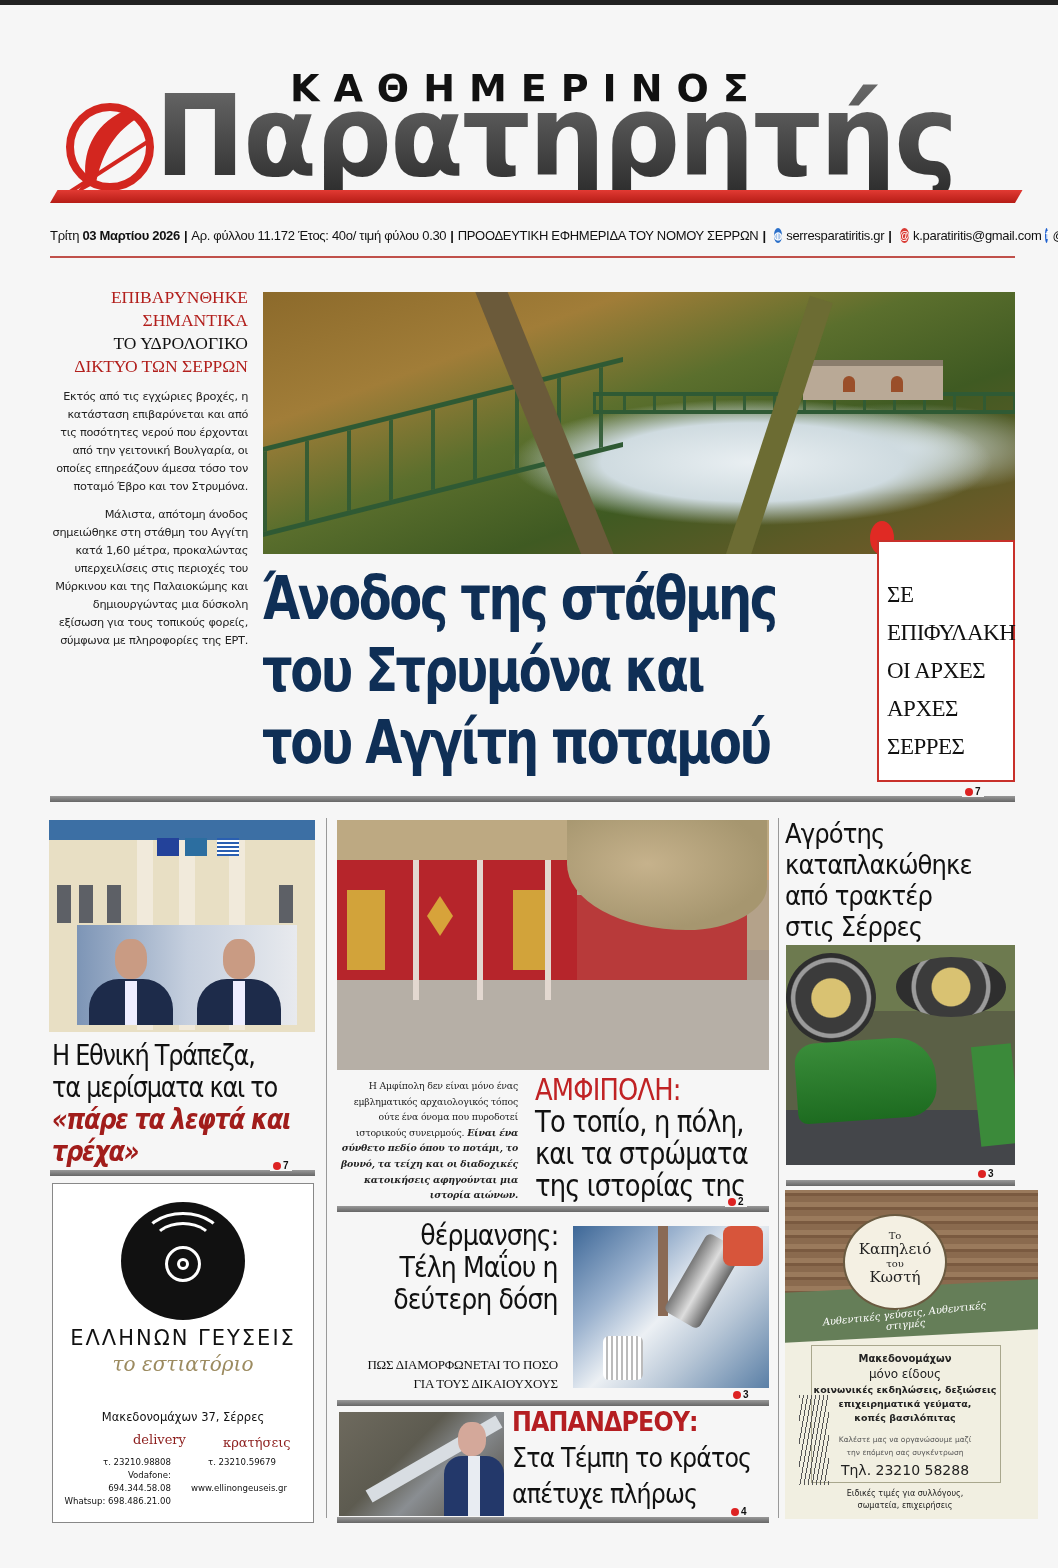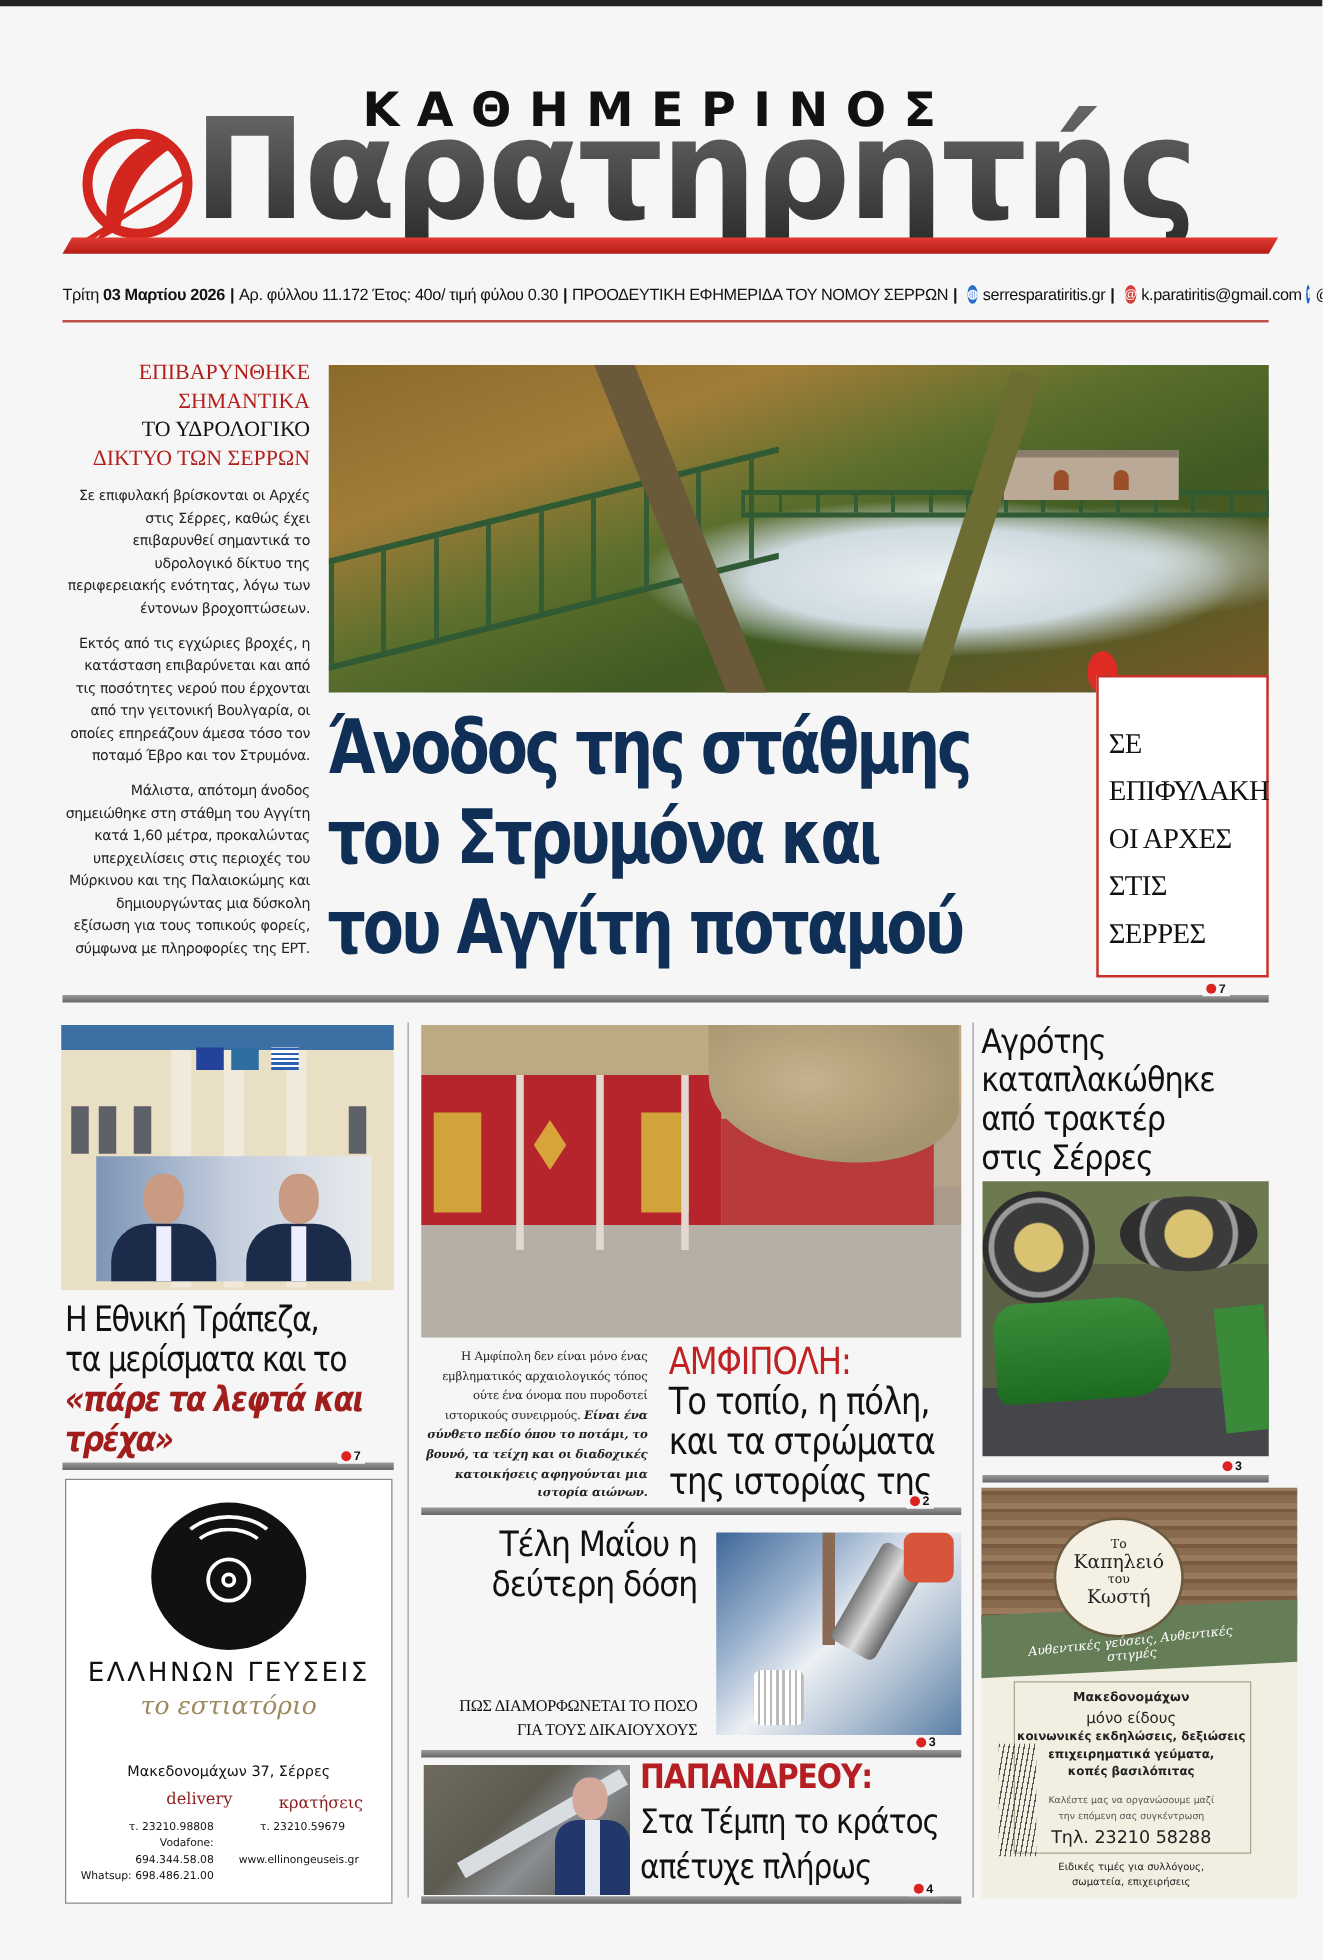--- a/index.html
+++ b/index.html
@@ -158,38 +158,37 @@
   <span class="ico fb">f</span>
   <span>@Paratiritisserres</span>
 </div>
 <div class="thin-rule"></div>
 
 <div class="lead-side">
   <div class="kick red">ΕΠΙΒΑΡΥΝΘΗΚΕ</div>
   <div class="kick red">ΣΗΜΑΝΤΙΚΑ</div>
   <div class="kick">ΤΟ ΥΔΡΟΛΟΓΙΚΟ</div>
   <div class="kick red">ΔΙΚΤΥΟ ΤΩΝ ΣΕΡΡΩΝ</div>
-  <p>Σε επιφυλακή βρίσκονται οι Αρχές στις Σέρρες, καθώς έχει επιβαρυνθεί σημαντικά το υδρολογικό δίκτυο της περιφερειακής ενότητας, λόγω των έντονων βροχοπτώσεων.</p>
   <p>Εκτός από τις εγχώριες βροχές, η κατάσταση επιβαρύνεται και από τις ποσότητες νερού που έρχονται από την γειτονική Βουλγαρία, οι οποίες επηρεάζουν άμεσα τόσο τον ποταμό Έβρο και τον Στρυμόνα.</p>
   <p>Μάλιστα, απότομη άνοδος σημειώθηκε στη στάθμη του Αγγίτη κατά 1,60 μέτρα, προκαλώντας υπερχειλίσεις στις περιοχές του Μύρκινου και της Παλαιοκώμης και δημιουργώντας μια δύσκολη εξίσωση για τους τοπικούς φορείς, σύμφωνα με πληροφορίες της ΕΡΤ.</p>
 </div>
 
 <div class="lead-photo">
   <div class="bridge"></div>
   <div class="bridge2"></div>
   <div class="house"></div>
   <div class="trunk1"></div>
   <div class="trunk2"></div>
 </div>
 <div class="lead-badge-dot"></div>
 <div class="lead-badge">
   <div>ΣΕ</div>
   <div>ΕΠΙΦΥΛΑΚΗ</div>
   <div>ΟΙ ΑΡΧΕΣ</div>
-  <div>ΣΤΙΣ</div>
+  <div>ΑΡΧΕΣ</div>
   <div>ΣΕΡΡΕΣ</div>
 </div>
 <div class="lead-headline">
   <div>Άνοδος της στάθμης</div>
   <div>του Στρυμόνα και</div>
   <div>του Αγγίτη ποταμού</div>
 </div>
 <div class="gray-rule" style="left:50px;top:796px;width:965px;"></div>
 <div class="pref" style="left:962px;top:786px;"><span class="dot"></span><span>7</span></div>
 
@@ -283,20 +282,21 @@
   <div class="small" style="left:10px;top:272px;width:108px;">
     <div>τ. 23210.98808</div>
     <div>Vodafone: 694.344.58.08</div>
     <div>Whatsup: 698.486.21.00</div>
   </div>
   <div class="small" style="left:140px;top:272px;width:98px;text-align:center;">τ. 23210.59679</div>
   <div class="small" style="left:126px;top:298px;width:120px;text-align:center;">www.ellinongeuseis.gr</div>
 </div>
 
 <div class="heat-head">
+  <div><span>θέρμανσης:</span></div>
   <div><span>Τέλη Μαΐου η</span></div>
   <div><span>δεύτερη δόση</span></div>
 </div>
 <div class="heat-sub">
   <div>ΠΩΣ ΔΙΑΜΟΡΦΩΝΕΤΑΙ ΤΟ ΠΟΣΟ</div>
   <div>ΓΙΑ ΤΟΥΣ ΔΙΚΑΙΟΥΧΟΥΣ</div>
 </div>
 <div class="heat-img2">
   <div class="pipe"></div>
   <div class="nozzle"></div>

